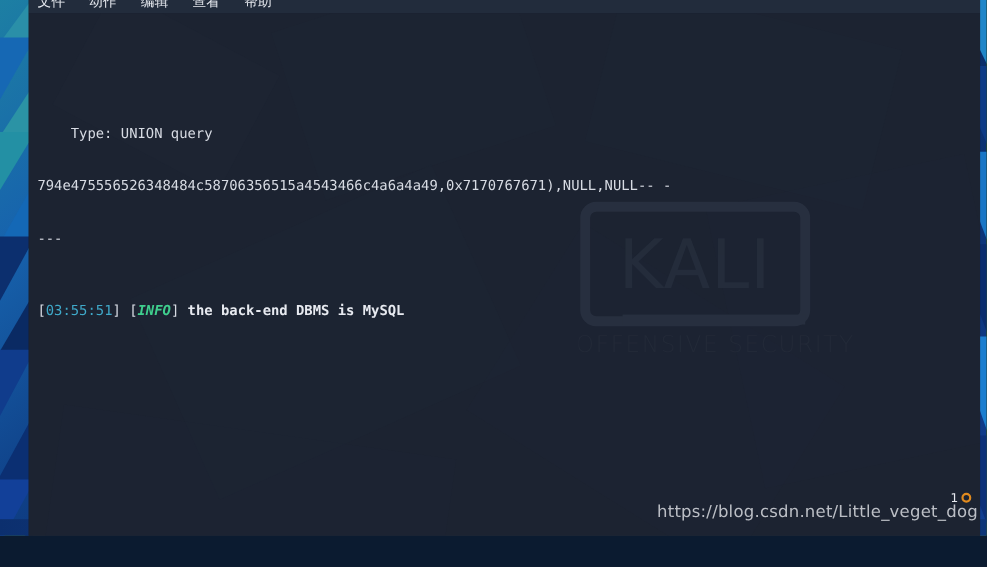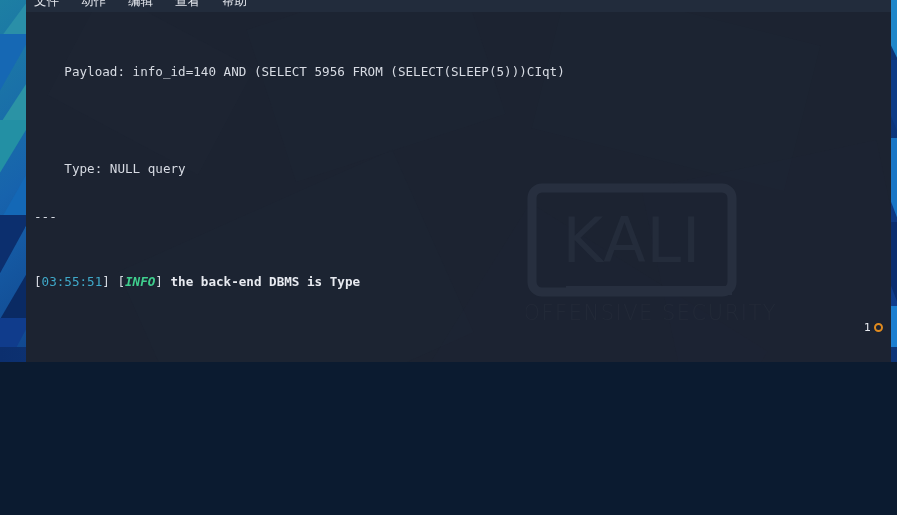--- a/index.html
+++ b/index.html
@@ -7,21 +7,21 @@
     margin: 0; padding: 0;
     width: 897px; height: 515px;
     overflow: hidden;
     background: #0b1b30;
     font-family: "DejaVu Sans Mono", "Liberation Mono", monospace;
   }
 
   #screen {
     position: relative;
     width: 897px;
-    height: 362px;
+    height: 487px;
     overflow: hidden;
     background: #4d7c0f;
   }
 
   
   #wallpaper {
     position: absolute;
     inset: 0;
     background:
       linear-gradient(140deg,#1d7fa3 0%, #1763ad 18%, #0f3f86 38%, #0a2b63 58%, #0c357a 78%, #113f92 100%);
@@ -208,26 +208,26 @@
 
       <svg id="kali-watermark" viewBox="0 0 310 190">
         <rect x="6" y="8" width="200" height="104" rx="10" ry="10" fill="none" stroke="#2a3242" stroke-width="9"></rect>
         <rect x="40" y="106" width="166" height="9" fill="#2a3242"></rect>
         <text x="106" y="82" text-anchor="middle" font-family="DejaVu Sans, Liberation Sans, sans-serif" font-size="62" font-weight="400" fill="#262e3d" letter-spacing="1">KALI</text>
         <text x="106" y="140" text-anchor="middle" font-family="DejaVu Sans, Liberation Sans, sans-serif" font-size="21" font-weight="300" fill="#242b39" letter-spacing="1.5">BY OFFENSIVE SECURITY</text>
       </svg>
 
       <div id="term-text">
 
-        <div class="line">    Payload: info_id=140 AND (SELECT 5956 FROM (SELECT(SLEEP(5)))CIqt)</div>
         <div class="line">&nbsp;</div>
-        <div class="line">    Type: NULL query</div>
+        <div class="line">    Type: UNION query</div>
+        <div class="line">794e475556526348484c58706356515a4543466c4a6a4a49,0x7170767671),NULL,NULL-- -</div>
         <div class="line">---</div>
 
-        <div class="line"><span class="brkt">[</span><span class="ts">03:55:51</span><span class="brkt">] [</span><span class="info">INFO</span><span class="brkt">] </span><span class="bold">the back-end DBMS is Type</span></div>
+        <div class="line"><span class="brkt">[</span><span class="ts">03:55:51</span><span class="brkt">] [</span><span class="info">INFO</span><span class="brkt">] </span><span class="bold">the back-end DBMS is MySQL</span></div>
 
         
 
         
 
         
         
 
         
         
@@ -250,14 +250,15 @@
       </div>
 
     </div>
   </div>
 
   <div id="workspace-indicator">
     <span>1</span>
     <span class="gear-dot"></span>
   </div>
 
+  <div id="csdn-watermark">https://blog.csdn.net/Little_veget_dog</div>
 
 </div>
 
 </body></html>

